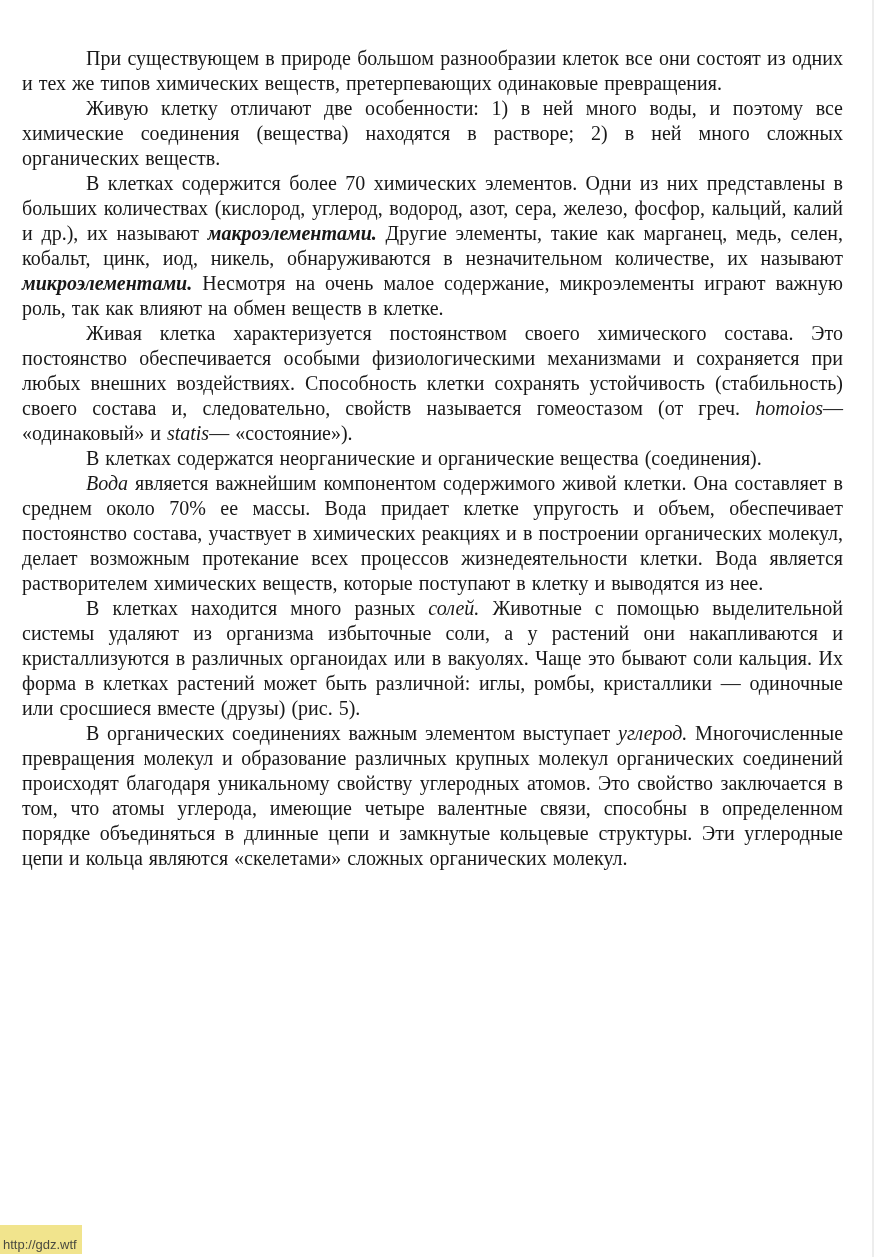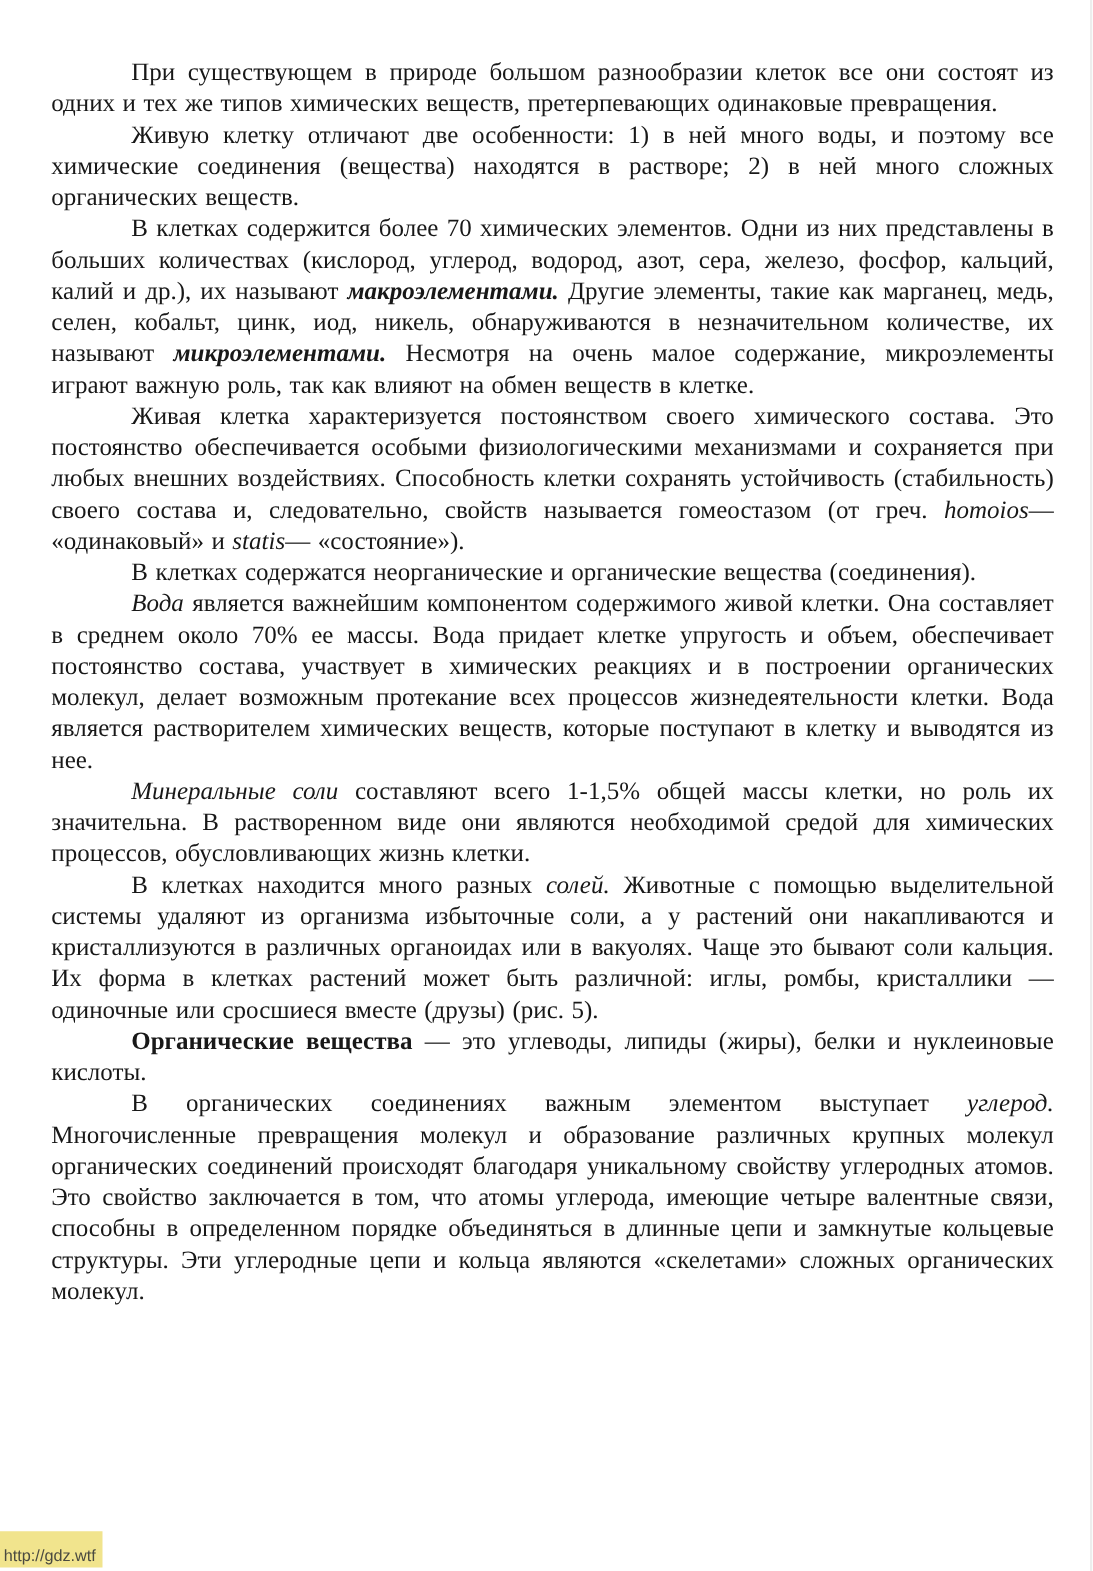--- a/index.html
+++ b/index.html
@@ -13,21 +13,21 @@
     height: 1257px;
     box-sizing: border-box;
     background: #ffffff;
     border-right: 2px solid #ededed;
     overflow: hidden;
     font-family: "Liberation Serif", "DejaVu Serif", serif;
     color: #181818;
   }
   .text-column {
     box-sizing: border-box;
-    padding: 46px 29px 0 41px;
+    padding: 46px 29px 0 22px;
     width: 100%;
   }
   .para {
     margin: 0;
     font-size: 20px;
     line-height: 25px;
     text-align: justify;
     text-indent: 64px;
     word-spacing: 1px;
   }
@@ -59,24 +59,22 @@
 
     <p class="para"><span class="seg">В клетках содержится более 70 химических элементов. Одни из них представлены в больших количествах (кислород, углерод, водород, азот, сера, железо, фосфор, кальций, калий и др.), их называют </span><span class="seg bi">макроэлементами.</span><span class="seg"> Другие элементы, такие как марганец, медь, селен, кобальт, цинк, иод, никель, обнаруживаются в незначительном количестве, их называют </span><span class="seg bi">микроэлементами.</span><span class="seg"> Несмотря на очень малое содержание, микроэлементы играют важную роль, так как влияют на обмен веществ в клетке.</span></p>
 
     <p class="para"><span class="seg">Живая клетка характеризуется постоянством своего химического состава. Это постоянство обеспечивается особыми физиологическими механизмами и сохраняется при любых внешних воздействиях. Способность клетки сохранять устойчивость (стабильность) своего состава и, следовательно, свойств называется гомеостазом (от греч. </span><span class="seg i">homoios</span><span class="seg">— «одинаковый» и </span><span class="seg i">statis</span><span class="seg">— «состояние»).</span></p>
 
     <p class="para"><span class="seg">В клетках содержатся неорганические и органические вещества (соединения).</span></p>
 
 
     <p class="para"><span class="seg i">Вода</span><span class="seg"> является важнейшим компонентом содержимого живой клетки. Она составляет в среднем около 70% ее массы. Вода придает клетке упругость и объем, обеспечивает постоянство состава, участвует в химических реакциях и в построении органических молекул, делает возможным протекание всех процессов жизнедеятельности клетки. Вода является растворителем химических веществ, которые поступают в клетку и выводятся из нее.</span></p>
 
-    <p class="para"><span class="seg i">Минеральные соли</span><span class="seg"> составляют всего 1-1,5% общей массы клетки, но роль их значительна. В растворенном виде они являются необходимой средой для химических процессов, обусловливающих жизнь клетки.</span></p>
 
     <p class="para"><span class="seg">В клетках находится много разных </span><span class="seg i">солей.</span><span class="seg"> Животные с помощью выделительной системы удаляют из организма избыточные соли, а у растений они накапливаются и кристаллизуются в различных органоидах или в вакуолях. Чаще это бывают соли кальция. Их форма в клетках растений может быть различной: иглы, ромбы, кристаллики — одиночные или сросшиеся вместе (друзы) (рис. 5).</span></p>
 
-    <p class="para"><span class="seg b">Органические вещества</span><span class="seg"> — это углеводы, липиды (жиры), белки и нуклеиновые кислоты.</span></p>
 
     <p class="para"><span class="seg">В органических соединениях важным элементом выступает </span><span class="seg i">углерод.</span><span class="seg"> Многочисленные превращения молекул и образование различных крупных молекул органических соединений происходят благодаря уникальному свойству углеродных атомов. Это свойство заключается в том, что атомы углерода, имеющие четыре валентные связи, способны в определенном порядке объединяться в длинные цепи и замкнутые кольцевые структуры. Эти углеродные цепи и кольца являются «скелетами» сложных органических молекул.</span></p>
 
   </div>
 
   <div class="watermark">http://gdz.wtf</div>
 </div>
 
 </body></html>

